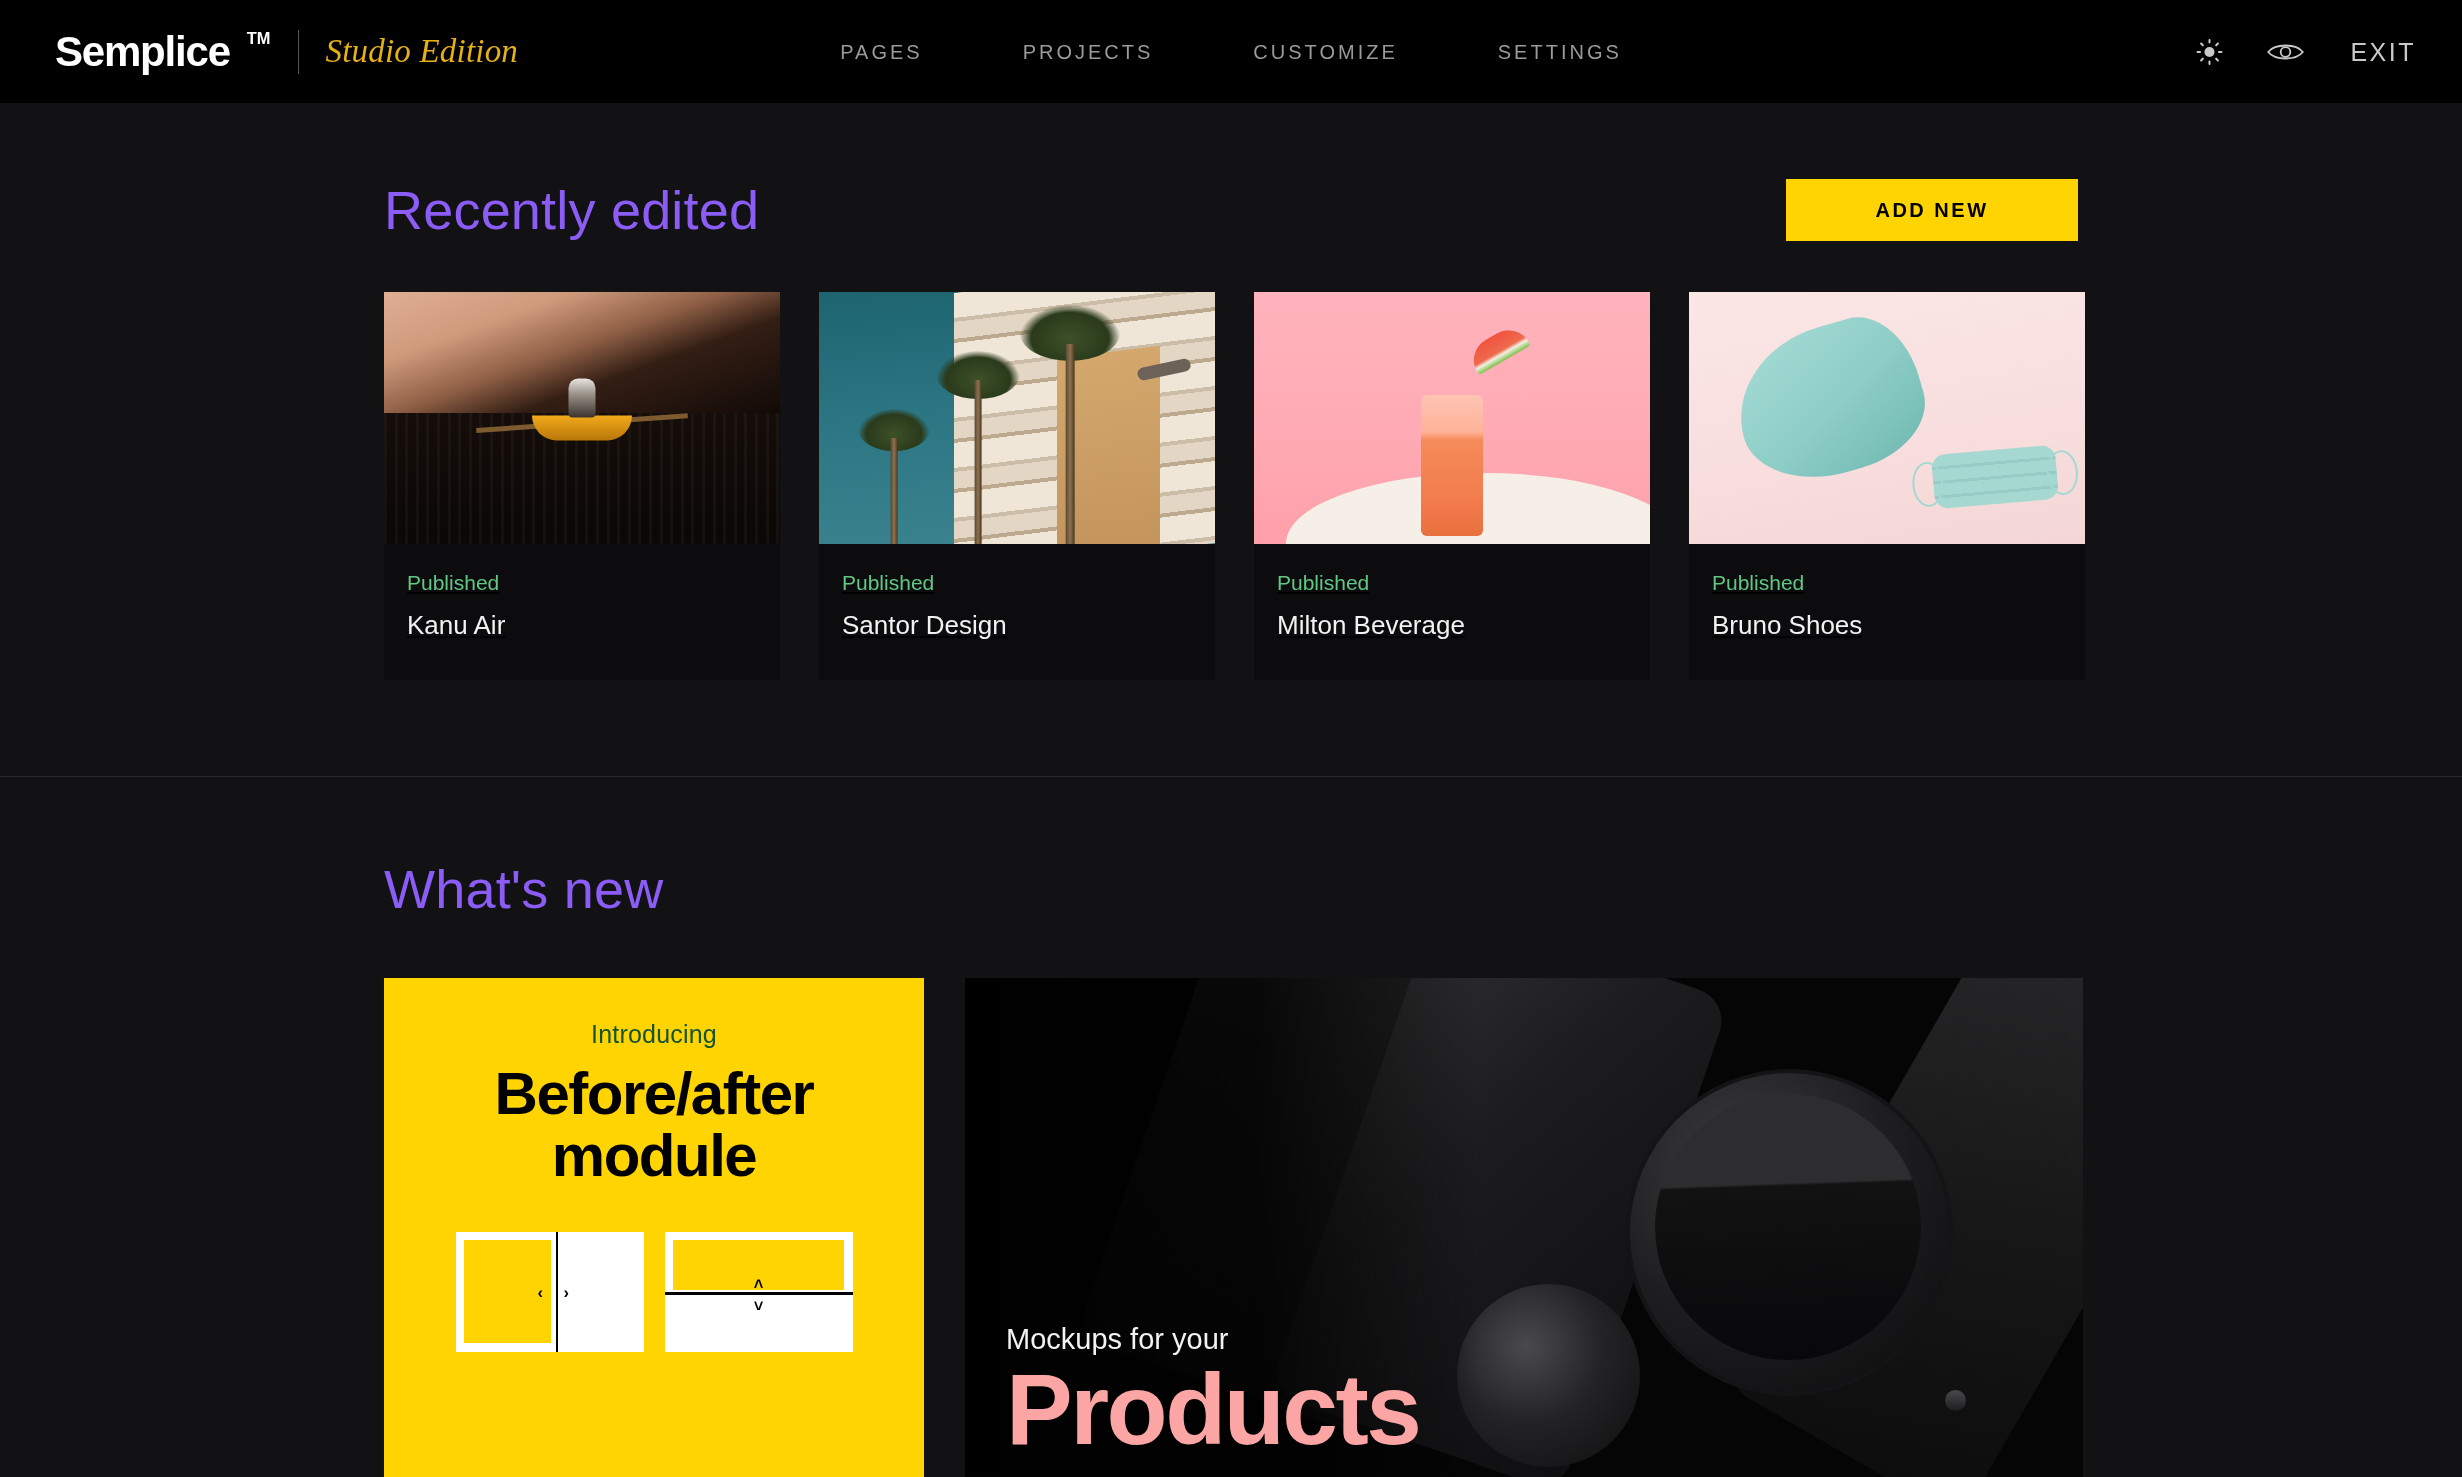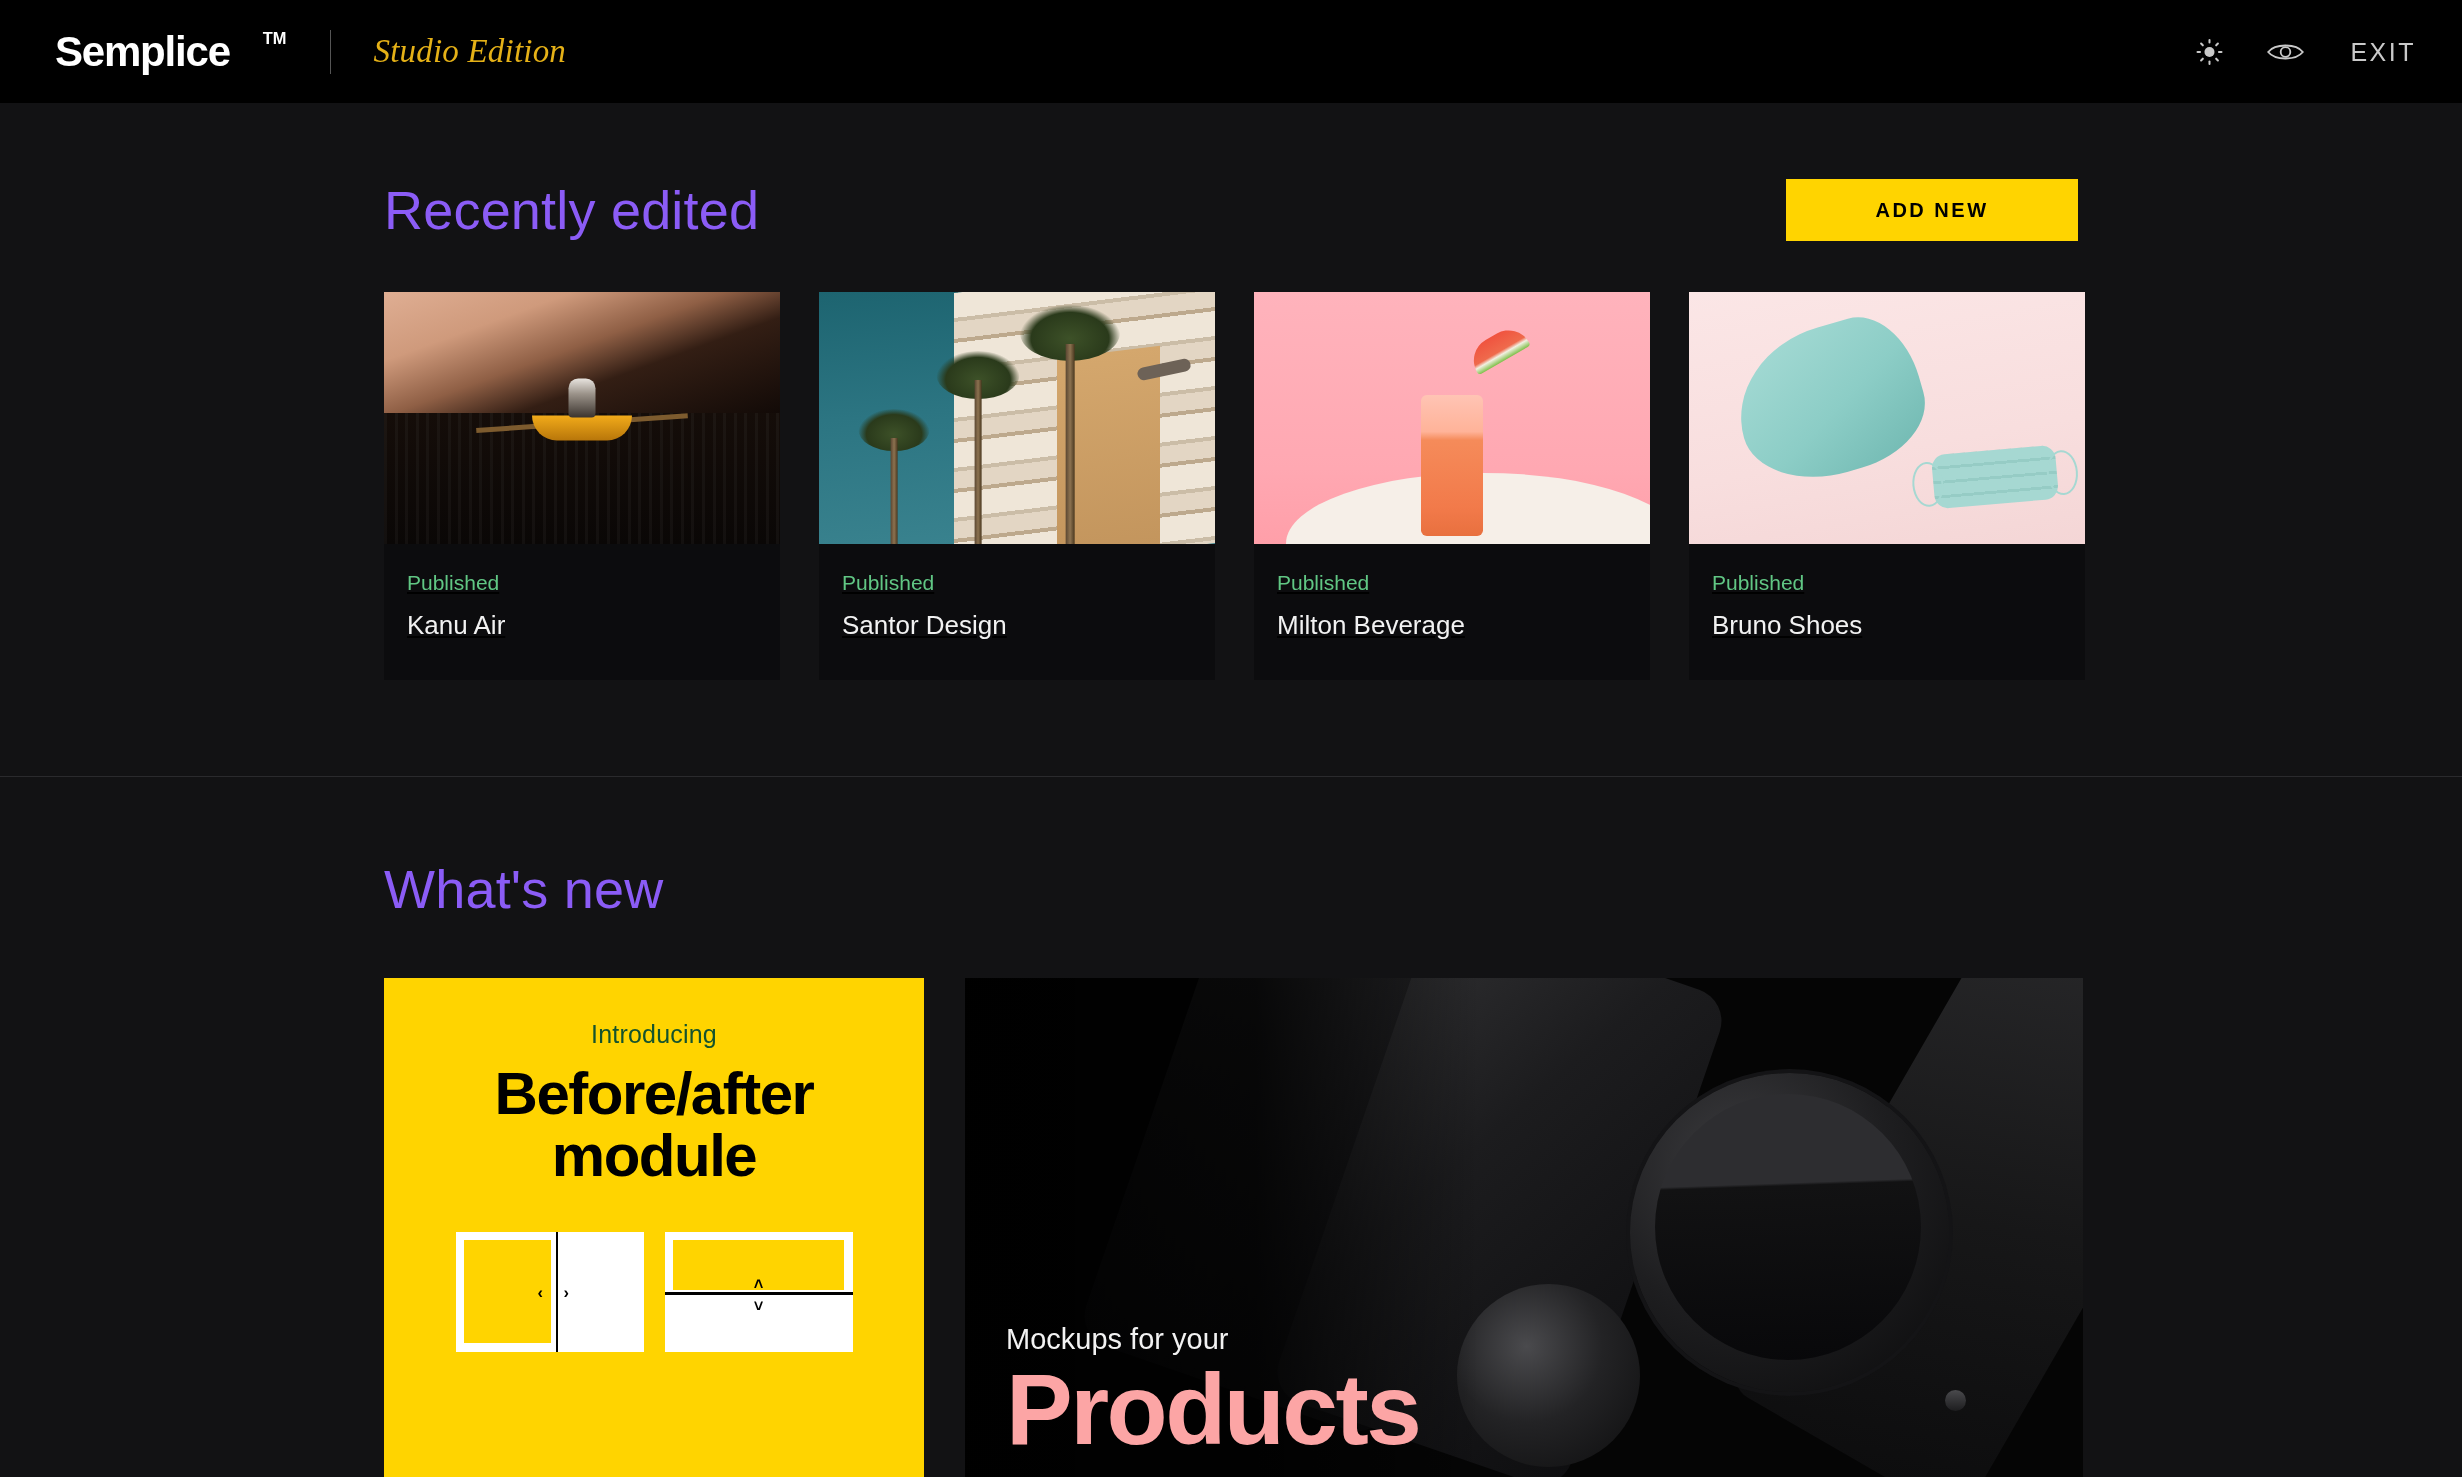--- a/index.html
+++ b/index.html
@@ -13,21 +13,21 @@
   
   .topbar {
     position: relative;
     width: 2462px; height: 103px;
     background: #000000;
     display: flex; align-items: center;
   }
   .brand {
     position: absolute; left: 55px; top: 50%;
     transform: translateY(-50%);
-    display: flex; align-items: center; gap: 16px;
+    display: flex; align-items: center; gap: 0;
   }
   .brand-name {
     font-size: 42px; font-weight: bold; color: #ffffff;
     letter-spacing: -1.2px; line-height: 1;
   }
   .brand-tm {
     font-size: 16.4px; font-weight: bold; color: #ffffff;
     vertical-align: super; margin-left: 17px; line-height: 1;
     position: relative; top: -13.5px;
   }
@@ -348,20 +348,26 @@
 
 <div class="topbar">
 
   <div class="brand">
     <span class="brand-name">Semplice</span>
     <span class="brand-tm">TM</span>
     <span class="brand-sep"></span>
     <span class="brand-edition">Studio Edition</span>
   </div>
 
+  <nav class="mainnav">
+    <a href="#">PAGES</a>
+    <a href="#">PROJECTS</a>
+    <a href="#">CUSTOMIZE</a>
+    <a href="#">SETTINGS</a>
+  </nav>
 
   <div class="topright">
     <span>
       <svg class="ic" width="29" height="29" viewBox="0 0 30 30">
         <circle cx="15" cy="15" r="5.2" fill="#c9c9c9"></circle>
         <g stroke="#c9c9c9" stroke-width="2.1" stroke-linecap="round">
           <line x1="15" y1="2.6" x2="15" y2="5.2"></line>
           <line x1="15" y1="24.8" x2="15" y2="27.4"></line>
           <line x1="2.6" y1="15" x2="5.2" y2="15"></line>
           <line x1="24.8" y1="15" x2="27.4" y2="15"></line>

